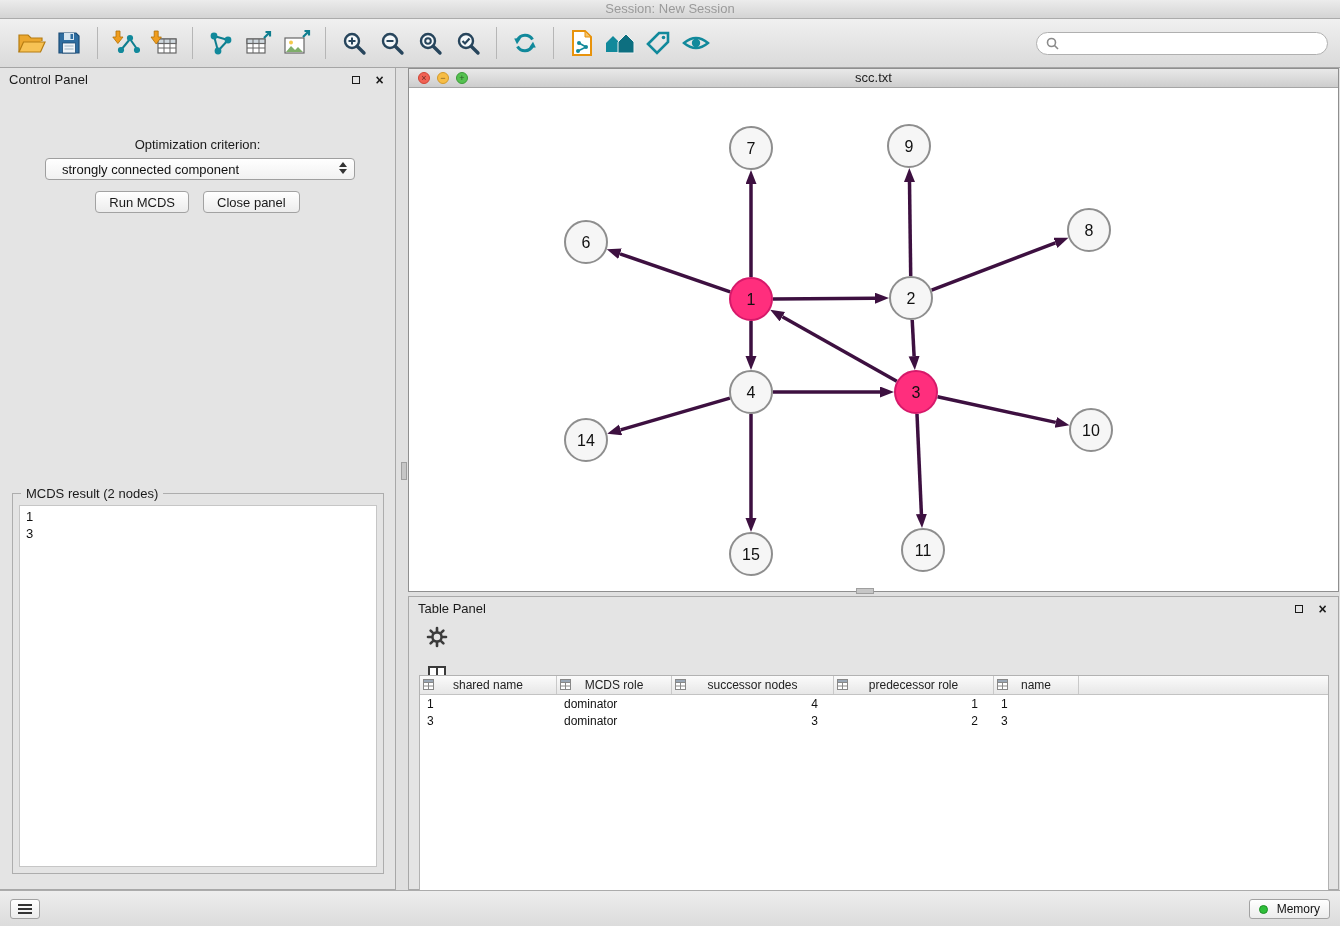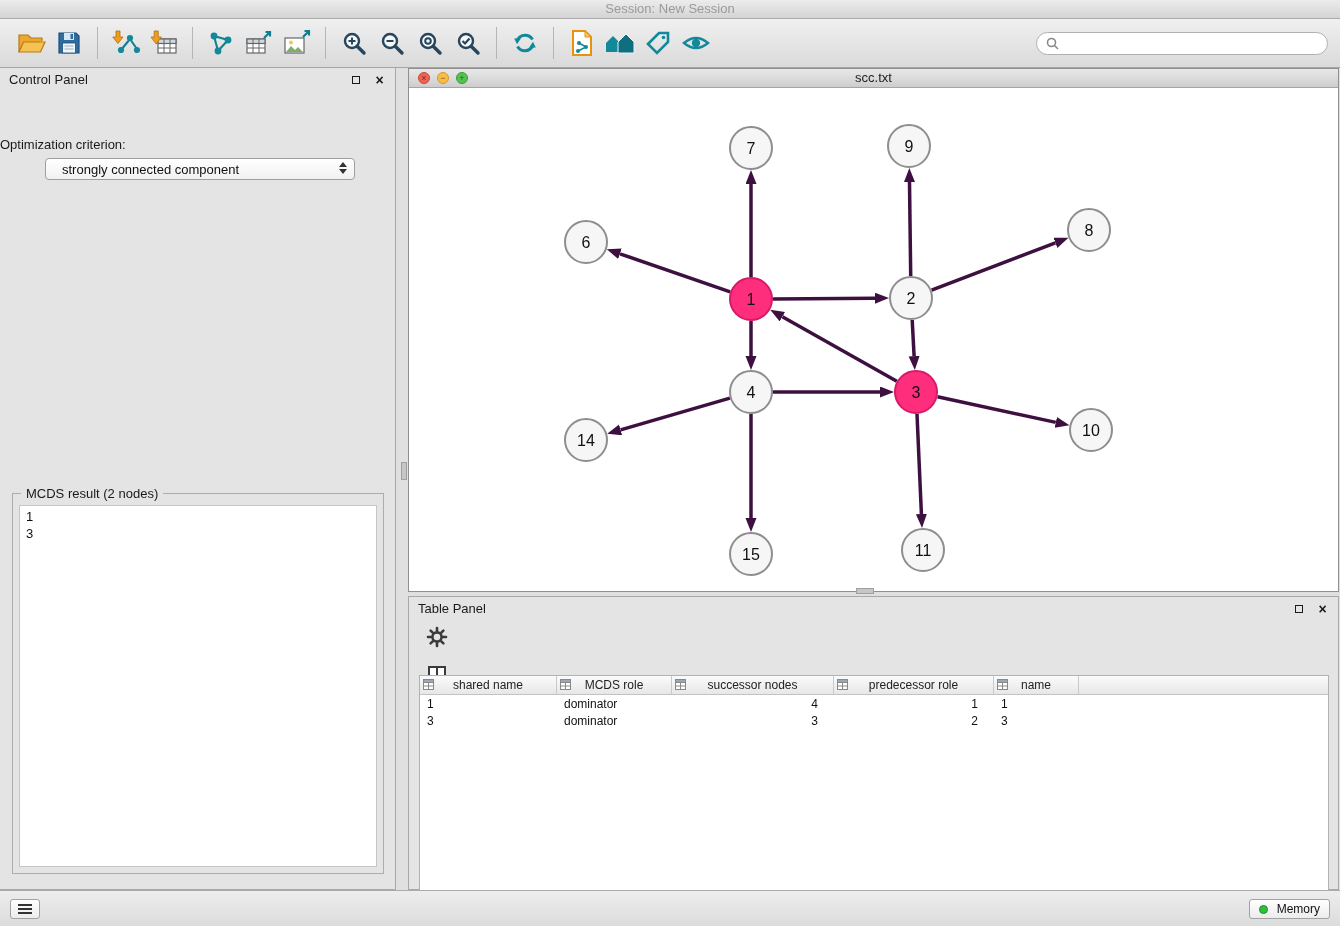--- a/index.html
+++ b/index.html
@@ -26,21 +26,21 @@
 
 .seg-btn{height:22px;padding:0 13px;font-size:13px;color:#1a1a1a;background:linear-gradient(#ffffff,#ececec);border:1px solid #a2a2a2;border-left:none;cursor:default;font-family:inherit;}
 .seg-btn:first-child{border-left:1px solid #a2a2a2;border-radius:4px 0 0 4px;}
 .seg-btn:last-child{border-radius:0 4px 4px 0;}
 .seg-btn.active{background:linear-gradient(#dadada,#cecece);color:#9e9e9e;}
 .push-btn{height:22px;padding:0 13px;font-size:13px;color:#1a1a1a;background:linear-gradient(#ffffff,#ececec);border:1px solid #a2a2a2;border-radius:4px;font-family:inherit;}
 
 
 #control-panel{position:absolute;left:0;top:68px;width:396px;height:822px;background:#e4e4e4;border-right:1px solid #a8a8a8;border-bottom:1px solid #a8a8a8;}
 #cp-tabs{position:absolute;left:0;top:28px;width:100%;display:flex;justify-content:center;}
-#opt-label{position:absolute;top:69px;width:100%;text-align:left;font-size:13px;color:#1a1a1a;}
+#opt-label{position:absolute;top:69px;width:100%;text-align:center;font-size:13px;color:#1a1a1a;}
 #criterion-select{position:absolute;left:45px;top:90px;width:310px;height:22px;background:linear-gradient(#ffffff,#f1f1f1);border:1px solid #9f9f9f;border-radius:4px;display:flex;align-items:center;padding:0 24px 0 16px;font-size:13px;color:#111;}
 #criterion-select .arrows{position:absolute;right:7px;top:3px;display:flex;flex-direction:column;gap:2px;}
 #criterion-select .arrows i{display:block;width:0;height:0;border-left:4px solid transparent;border-right:4px solid transparent;}
 #criterion-select .arrows .up{border-bottom:5px solid #333;}
 #criterion-select .arrows .down{border-top:5px solid #333;}
 #cp-buttons{position:absolute;top:123px;width:100%;display:flex;justify-content:center;gap:14px;}
 #result-group{position:absolute;left:12px;top:425px;width:372px;height:381px;border:1px solid #adadad;}
 #result-legend{position:absolute;left:8px;top:-8px;background:#e4e4e4;padding:0 5px;font-size:13px;color:#1a1a1a;}
 #result-lines{position:absolute;left:6px;right:6px;top:11px;bottom:6px;background:#fff;border:1px solid #c6c6c6;font-size:13px;line-height:17px;padding:2px 6px;color:#111;overflow:hidden;}
 
@@ -245,20 +245,24 @@
           </button>
       </span>
     </div>
     <div id="opt-label">Optimization criterion:</div>
     <div id="criterion-select">
       <span>strongly connected component</span>
       <span class="arrows">
           <i class="up"></i>
           <i class="down"></i>
         </span>
+    </div>
+    <div id="cp-buttons">
+      <button class="push-btn">Run MCDS</button>
+      <button class="push-btn">Close panel</button>
     </div>
     <div id="result-group">
       <span id="result-legend">MCDS result (2 nodes)</span>
       <div id="result-lines">
           <div>1</div>
           <div>3</div>
         </div>
     </div>
   </div>
 

